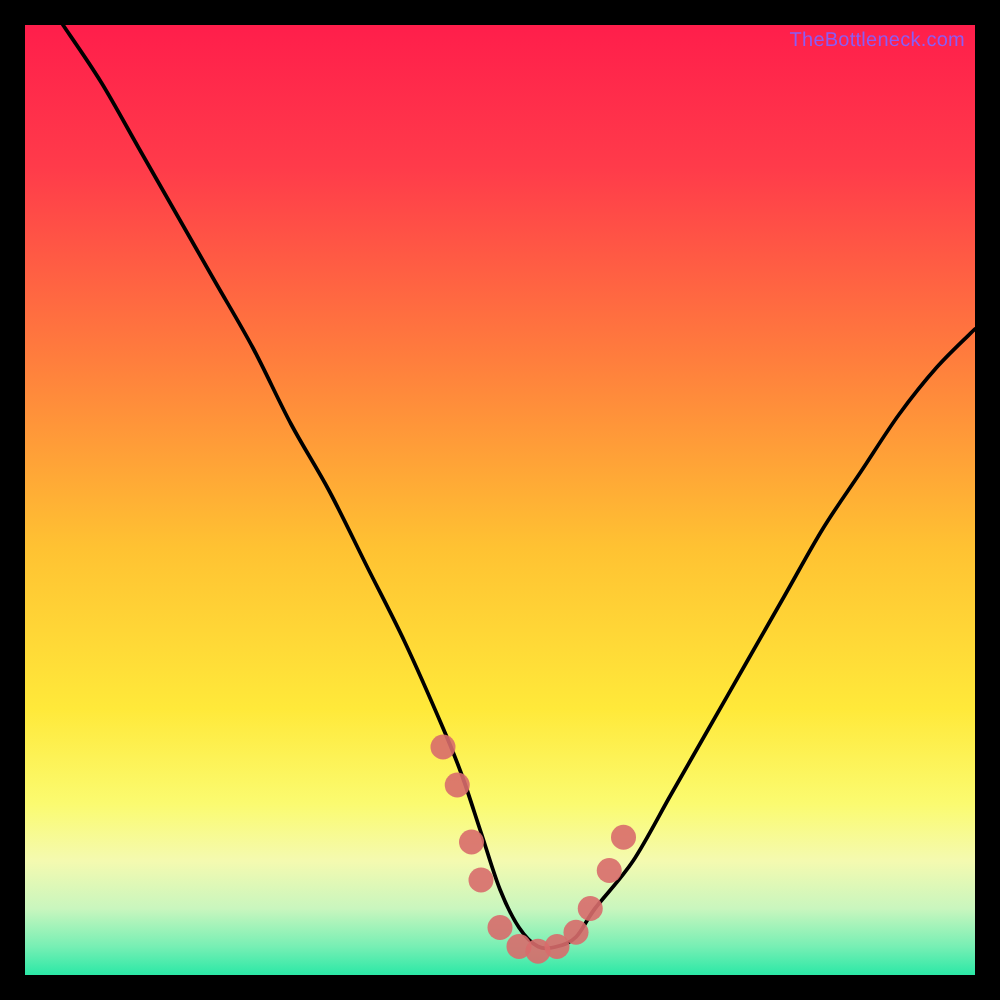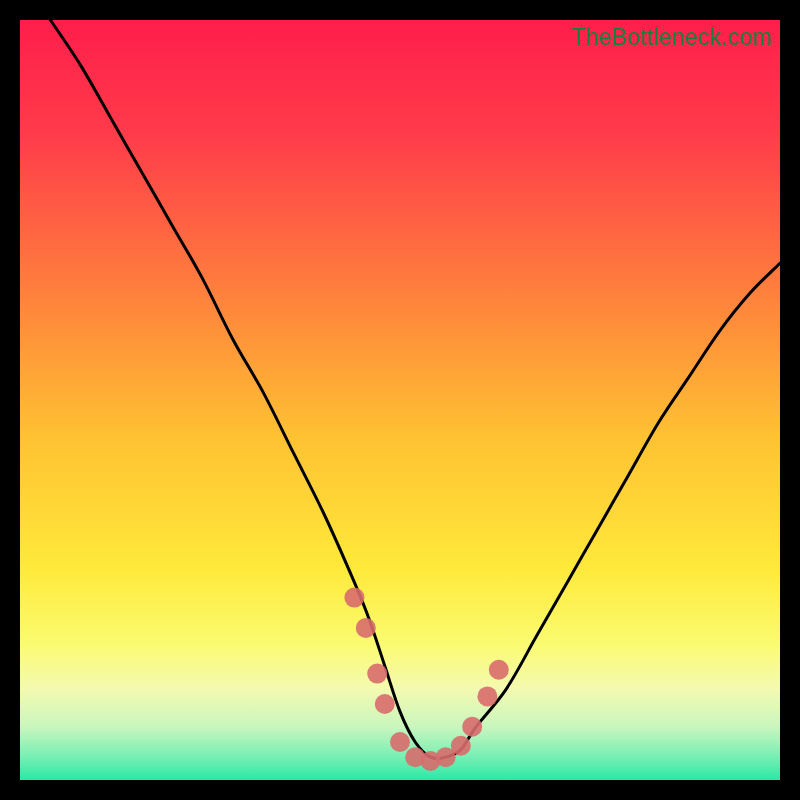--- a/index.html
+++ b/index.html
@@ -23,22 +23,22 @@
     position: absolute;
     left: 0;
     top: 0;
     width: 760px;
     height: 760px;
   }
   .watermark {
     position: absolute;
     top: 4px;
     right: 8px;
-    color: #15803d;
-    font-size: 23px;
+    color: #8b5cf6;
+    font-size: 16px;
     font-weight: 500;
     letter-spacing: 0.2px;
     user-select: none;
   }
   svg.curve {
     position: absolute;
     left: 0;
     top: 0;
     width: 760px;
     height: 760px;

